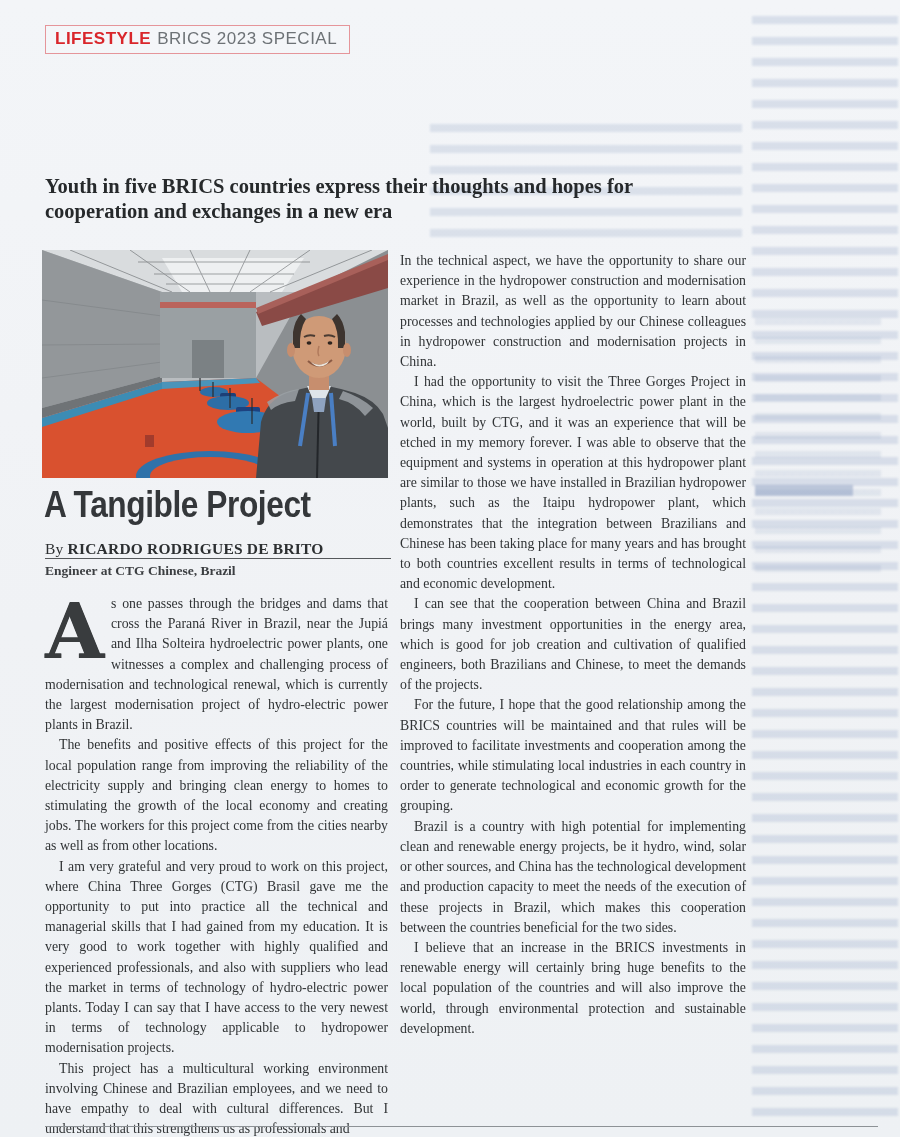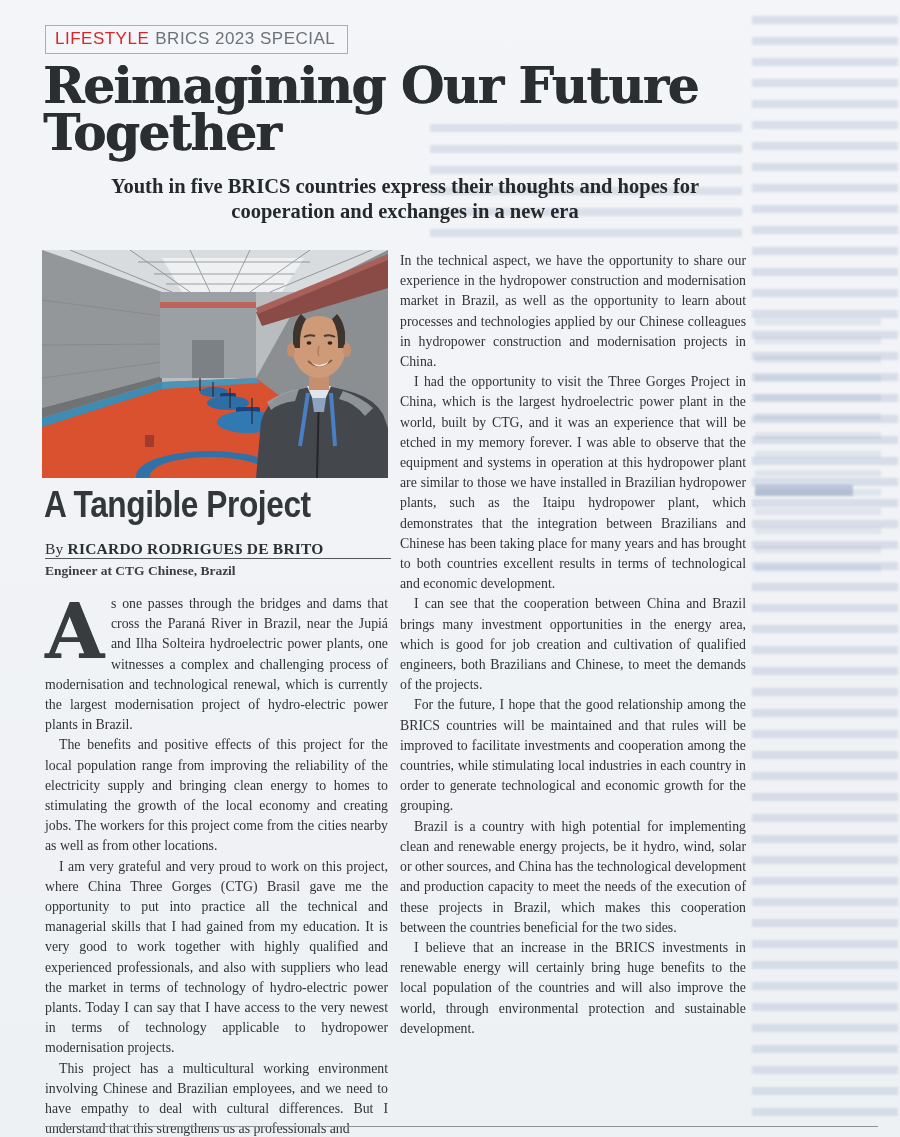--- a/index.html
+++ b/index.html
@@ -27,37 +27,37 @@
     content:"";position:absolute;left:3px;top:300px;width:126px;height:260px;
     background:repeating-linear-gradient(to bottom,rgba(105,130,175,.12) 2px 9px,rgba(0,0,0,0) 9px 21px);
   }
   
   .kicker{
     position:absolute;left:45px;top:25px;
     border:1.5px solid #e5959a;padding:3px 12px 4px 9px;
     font-family:"Liberation Sans",sans-serif;font-size:17px;letter-spacing:.5px;
     white-space:nowrap;background:rgba(255,255,255,.15);
   }
-  .kicker-hl{color:#d9262b;font-weight:normal;}
+  .kicker-hl{color:#d9262b;font-weight:bold;}
   .kicker-rest{color:#6d7276;margin-left:6px;text-align:center;}
   
   .headline{
     position:absolute;left:43px;top:62px;margin:0;width:760px;
     font-family:"DejaVu Serif",serif;font-weight:bold;
     font-size:50px;line-height:47px;letter-spacing:-1.5px;color:#2b2e30;
     text-shadow:.6px 0 0 #2b2e30;
   }
   .headline span{display:block;}
   
   .standfirst{
     position:absolute;left:45px;top:174px;margin:0;width:720px;
     font-family:"Liberation Serif",serif;font-weight:bold;
     font-size:20.5px;line-height:24.5px;color:#26292b;
   }
-  .standfirst span{display:block;text-align:center;}
+  .standfirst span{display:block;}
   
   .photo{position:absolute;left:42px;top:250px;width:346px;height:228px;overflow:hidden;}
   .photo svg{display:block;}
   
   .sec-heading{
     position:absolute;left:44px;top:484px;margin:0;
     font-family:"Liberation Sans",sans-serif;font-weight:bold;
     font-size:36px;letter-spacing:-.5px;color:#34373a;
     transform:scaleX(.88);transform-origin:left;white-space:nowrap;
   }
@@ -89,24 +89,20 @@
 
 <div class="page">
 
   <div class="ghost ghost-top"></div>
   <div class="ghost ghost-right"></div>
 
   <div class="kicker">
     <span class="kicker-hl" data-bind="kicker.highlight">LIFESTYLE</span><span class="kicker-rest" data-bind="kicker.text">BRICS 2023 SPECIAL</span>
   </div>
 
-  <h1 class="headline">
-    <span data-bind="headline.line1">Reimagining Our Future</span>
-    <span data-bind="headline.line2">Together</span>
-  </h1>
 
   <p class="standfirst">
     <span data-bind="standfirst.line1">Youth in five BRICS countries express their thoughts and hopes for</span>
     <span data-bind="standfirst.line2">cooperation and exchanges in a new era</span>
   </p>
 
   <div class="photo" title="Ricardo Rodrigues de Brito smiling inside the long turbine hall of a hydropower plant with orange floor and blue generator covers">
     <svg width="346" height="228" viewBox="0 0 346 228" xmlns="http://www.w3.org/2000/svg">
       <rect x="0" y="0" width="346" height="228" fill="#b9bdc0"></rect>
 

